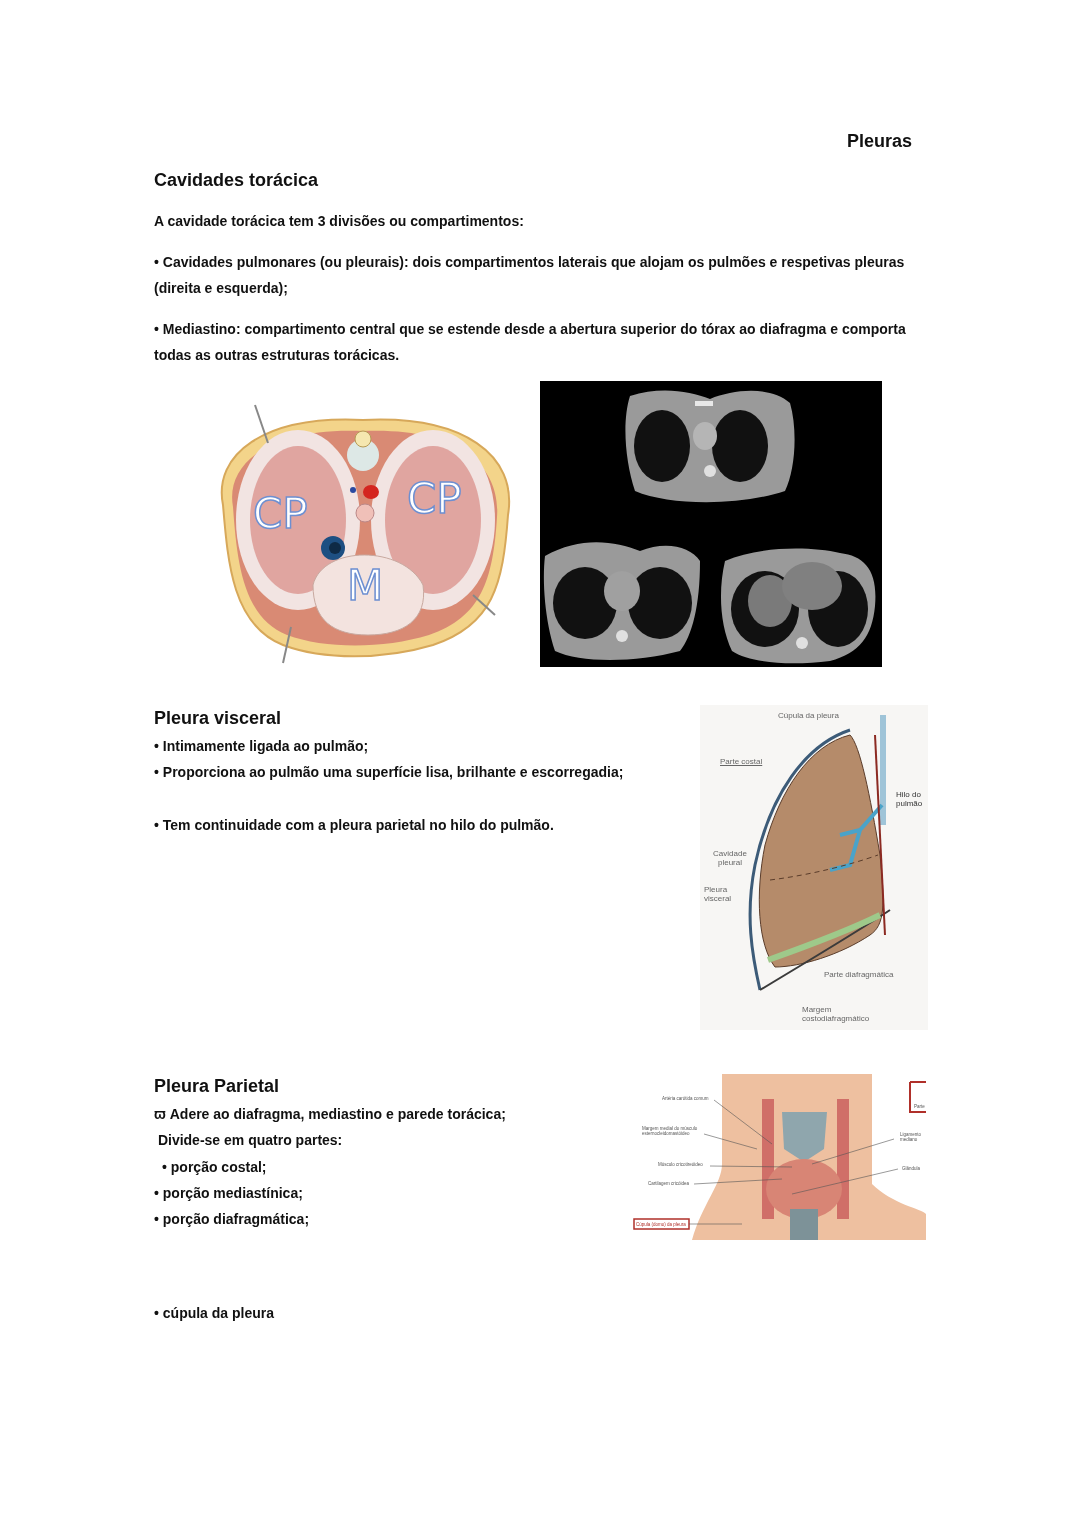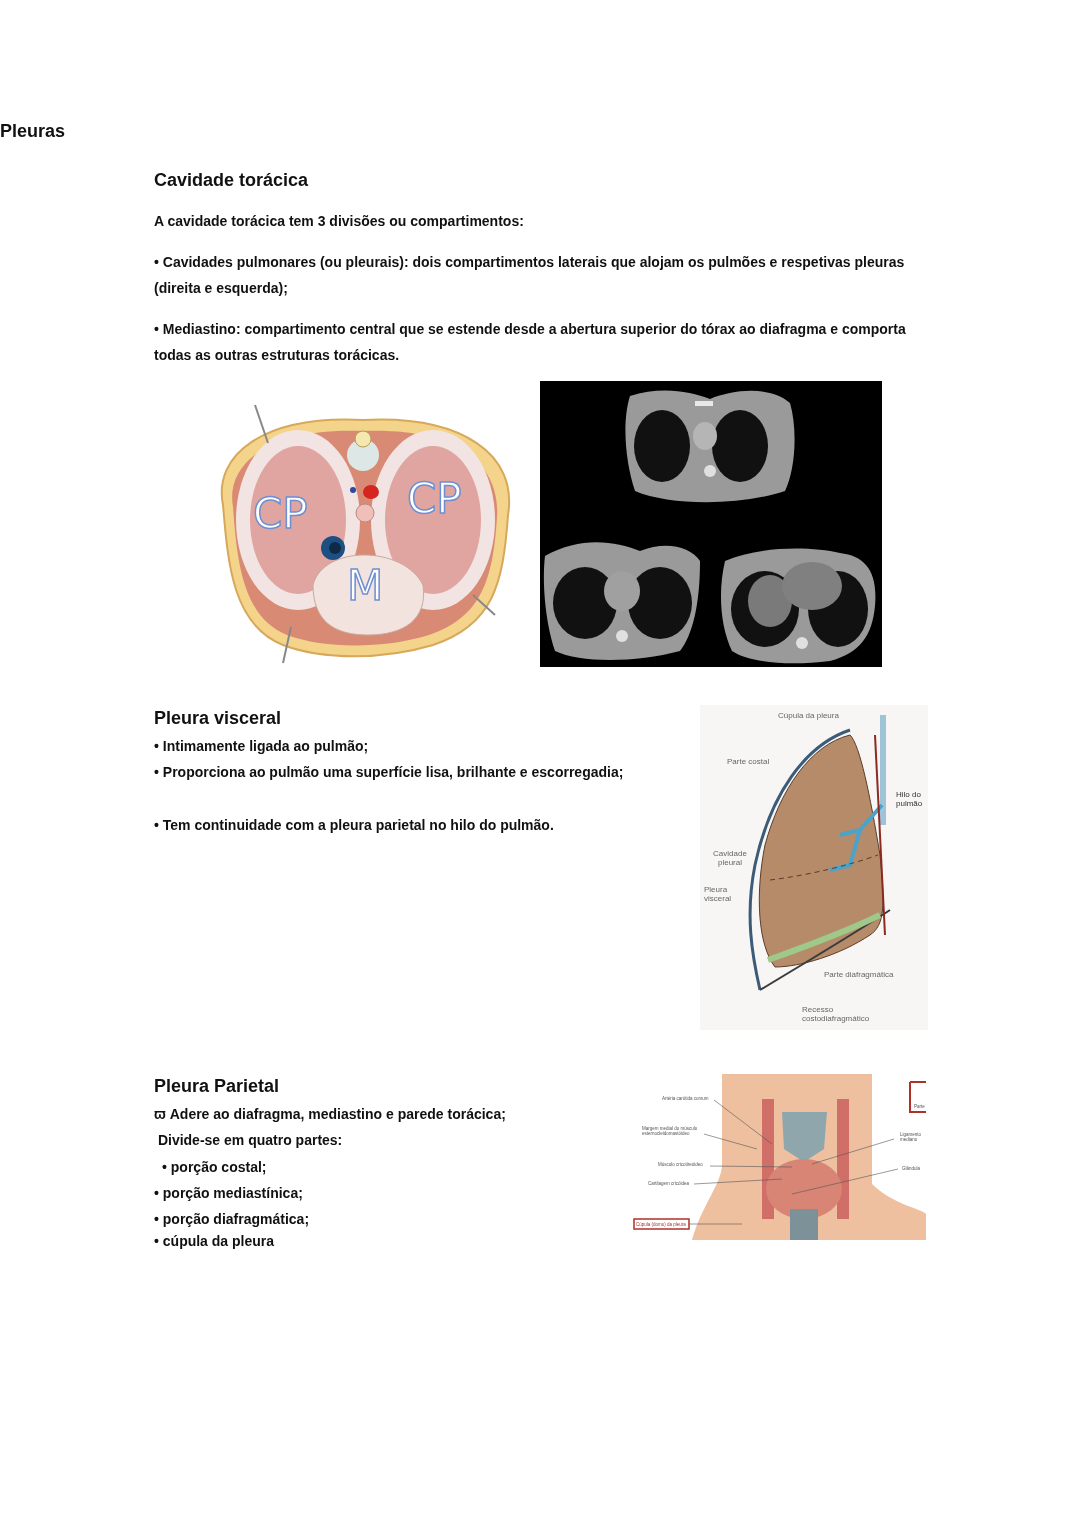--- a/index.html
+++ b/index.html
@@ -1,36 +1,36 @@
 <!DOCTYPE html>
 <html><head>
 <meta charset="utf-8">
 <style>
   html, body { margin: 0; padding: 0; background: #ffffff; }
   body { width: 1080px; height: 1526px; position: relative; overflow: hidden;
          font-family: "Liberation Sans", "DejaVu Sans", sans-serif; color: #111; }
   .abs { position: absolute; }
-  .title { left: 0; width: 912px; top: 121px; text-align: left; font-weight: bold; font-size: 18px; }
+  .title { left: 0; width: 912px; top: 131px; text-align: right; font-weight: bold; font-size: 18px; }
   .h { font-weight: bold; font-size: 18px; }
   .p { font-size: 14px; line-height: 26px; font-weight: bold; }
   .txt { left: 154px; }
   
   .thorax { left: 203px; top: 395px; width: 320px; height: 270px; }
   .ct { left: 540px; top: 381px; width: 342px; height: 286px; background: #000; }
   .lung { left: 700px; top: 705px; width: 228px; height: 325px; background: #f7f6f4; }
   .neck { left: 632px; top: 1074px; width: 294px; height: 166px; background: #fff; overflow: hidden; }
   .lbl { position: absolute; font-size: 8px; color: #666; font-family: "Liberation Sans", sans-serif; line-height: 9px; }
   .nlbl { position: absolute; font-size: 4.5px; color: #555; font-family: "Liberation Sans", sans-serif; line-height: 5px; }
 </style>
 </head>
 <body>
 
 <div class="abs title">Pleuras</div>
 
-<div class="abs txt h" style="top:170px;">Cavidade torácica</div>
+<div class="abs txt h" style="top:170px;">Cavidades torácica</div>
 <div class="abs txt p" style="top:208px;">A cavidade torácica tem 3 divisões ou compartimentos:</div>
 <div class="abs txt p" style="top:249px; width:770px;">• Cavidades pulmonares (ou pleurais): dois compartimentos laterais que alojam os pulmões e respetivas pleuras (direita e esquerda);</div>
 <div class="abs txt p" style="top:316px; width:770px;">• Mediastino: compartimento central que se estende desde a abertura superior do tórax ao diafragma e comporta todas as outras estruturas torácicas.</div>
 
 <div class="abs thorax">
   <svg width="320" height="270" viewBox="0 0 320 270">
     <path d="M20,110 C10,60 60,20 160,25 C260,20 315,60 305,120 C300,190 290,230 230,250 C180,265 120,265 80,250 C30,230 25,170 20,110 Z" fill="#f3d48a" stroke="#d7a85a" stroke-width="2"></path>
     <path d="M30,112 C22,68 68,32 160,36 C254,32 298,70 294,122 C290,186 278,222 226,240 C180,254 122,254 84,240 C40,222 34,168 30,112 Z" fill="#d98a74"></path>
     <ellipse cx="95" cy="125" rx="62" ry="90" fill="#f2e4e2"></ellipse>
     <ellipse cx="230" cy="125" rx="62" ry="90" fill="#f2e4e2"></ellipse>
@@ -91,35 +91,35 @@
     <path d="M150,30 C160,40 170,90 180,150 C185,200 185,220 170,230 C140,250 100,262 75,262 C58,240 55,190 65,140 C80,85 110,40 150,30 Z" fill="#b58b6a" stroke="#5a3c2a"></path>
     <path d="M150,25 C105,40 70,90 55,160 C45,210 52,250 60,285" fill="none" stroke="#3c5b78" stroke-width="3"></path>
     <path d="M60,285 C110,255 160,225 190,205" fill="none" stroke="#3b3b3b" stroke-width="2"></path>
     <path d="M68,255 C110,240 150,225 180,210" fill="none" stroke="#9ec98a" stroke-width="6"></path>
     <rect x="180" y="10" width="6" height="110" fill="#9fc4d8"></rect>
     <path d="M182,100 L160,125 L140,130 M160,125 L150,160 L130,165" stroke="#4aa3c9" stroke-width="4" fill="none"></path>
     <path d="M175,30 L185,230" stroke="#8c2a22" stroke-width="2"></path>
     <path d="M70,175 C110,170 150,160 178,150" stroke="#5a3c2a" stroke-dasharray="5,4" fill="none"></path>
   </svg>
   <div class="lbl" style="left:30px;top:6px;margin-left:48px;">Cúpula da pleura</div>
-  <div class="lbl" style="left:27px;top:52px;">Parte costal</div>
+  <div class="lbl" style="left:20px;top:52px;text-decoration:underline;">Parte costal</div>
   <div class="lbl" style="left:10px;top:104px;width:40px;text-align:center;margin-top:40px;">Cavidade pleural</div>
   <div class="lbl" style="left:4px;top:180px;width:40px;">Pleura visceral</div>
   <div class="lbl" style="left:124px;top:265px;width:70px;">Parte diafragmática</div>
-  <div class="lbl" style="left:102px;top:300px;width:90px;">Recesso costodiafragmático</div>
+  <div class="lbl" style="left:102px;top:300px;width:90px;">Margem costodiafragmático</div>
   <div class="lbl" style="left:196px;top:85px;width:32px;color:#333;">Hilo do pulmão</div>
 </div>
 
 <div class="abs txt h" style="top:1076px;">Pleura Parietal</div>
 <div class="abs txt p" style="top:1101px;">ϖ Adere ao diafragma, mediastino e parede torácica;</div>
 <div class="abs txt p" style="top:1127px; white-space:pre;"> Divide-se em quatro partes:</div>
 <div class="abs txt p" style="top:1154px;margin-left:8px;">• porção costal;</div>
 <div class="abs txt p" style="top:1180px;">• porção mediastínica;</div>
 <div class="abs txt p" style="top:1206px;">• porção diafragmática;</div>
-<div class="abs txt p" style="top:1228px;">• cúpula da pleura</div>
+<div class="abs txt p" style="top:1300px;">• cúpula da pleura</div>
 
 <div class="abs neck">
   <svg width="294" height="166" viewBox="0 0 294 166" style="position:absolute;left:0;top:0;">
     <rect x="0" y="0" width="294" height="166" fill="#ffffff"></rect>
     <path d="M90,0 L240,0 L240,110 C260,130 290,135 294,140 L294,166 L60,166 C70,130 90,110 90,90 Z" fill="#eec0a0"></path>
     <rect x="130" y="25" width="12" height="120" fill="#c85a5a" opacity="0.8"></rect>
     <rect x="205" y="25" width="12" height="120" fill="#c85a5a" opacity="0.8"></rect>
     <path d="M150,38 L195,38 L192,75 L172,88 L152,75 Z" fill="#8fa6ad"></path>
     <ellipse cx="172" cy="115" rx="38" ry="30" fill="#d88575"></ellipse>
     <rect x="158" y="135" width="28" height="31" fill="#7d9298"></rect>

